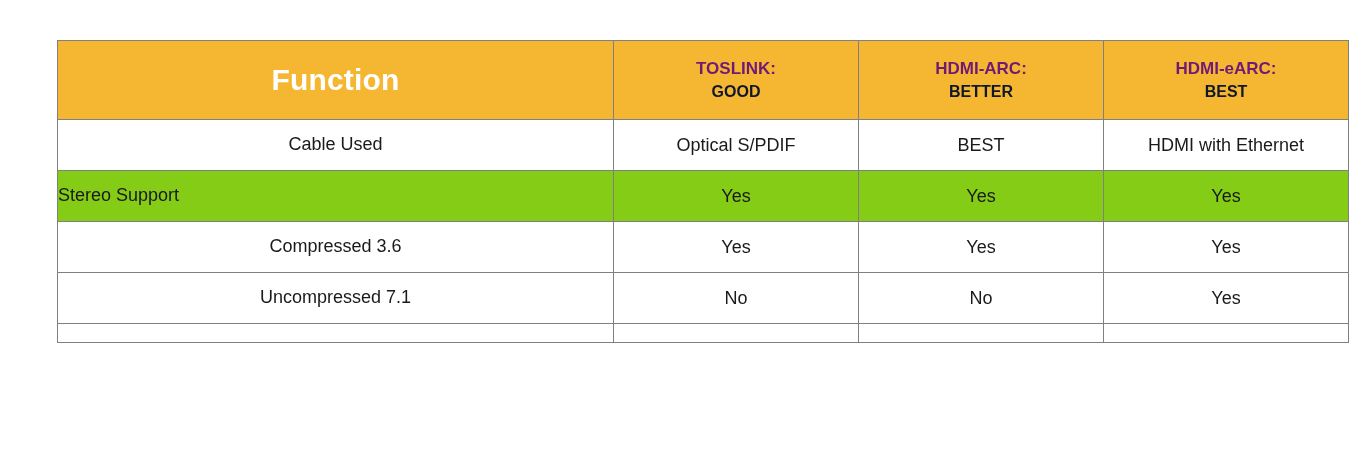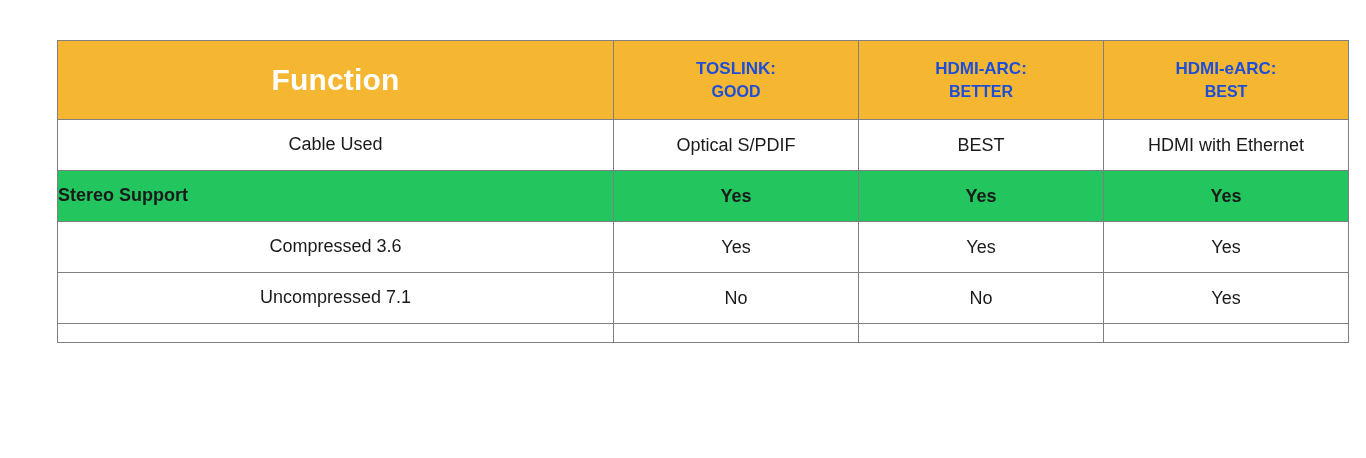--- a/index.html
+++ b/index.html
@@ -53,34 +53,34 @@
     font-size: 30px;
     font-weight: bold;
     letter-spacing: 0.2px;
   }
 
   th.rank-head .rank-name {
     display: block;
     font-size: 17px;
     font-weight: bold;
     line-height: 1.35;
-    color: #1d4ed8;
+    color: #701a75;
   }
 
   th.rank-head .rank-grade {
     display: block;
     font-size: 16px;
     font-weight: bold;
     line-height: 1.35;
-    color: #1d4ed8;
+    color: #0f172a;
   }
 
   
   tbody tr.row-white td { background: #ffffff; text-align: center; }
-  tbody tr.row-tint  td { background: #22c55e; font-weight: bold; }
+  tbody tr.row-tint  td { background: #84cc16; }
 
   tbody td {
     font-size: 18px;
     color: #1a1a1a;
     height: 50px;
     padding: 6px 0;
   }
 
   td.func-cell {
     text-align: left;

